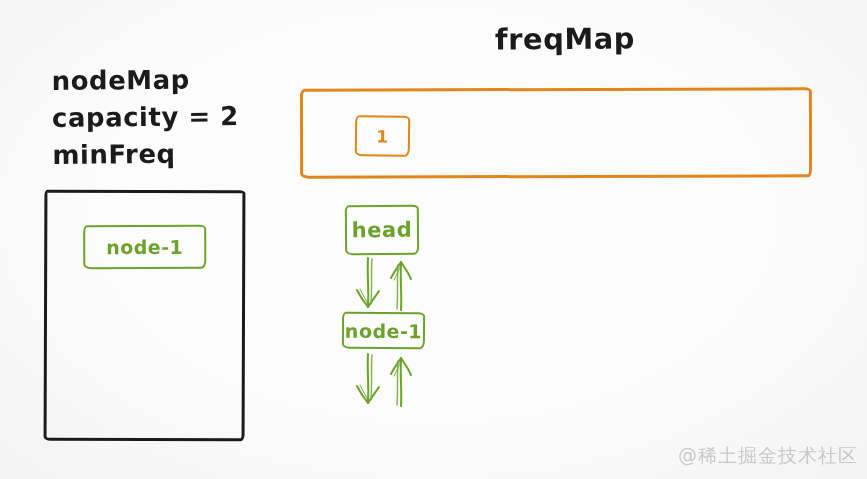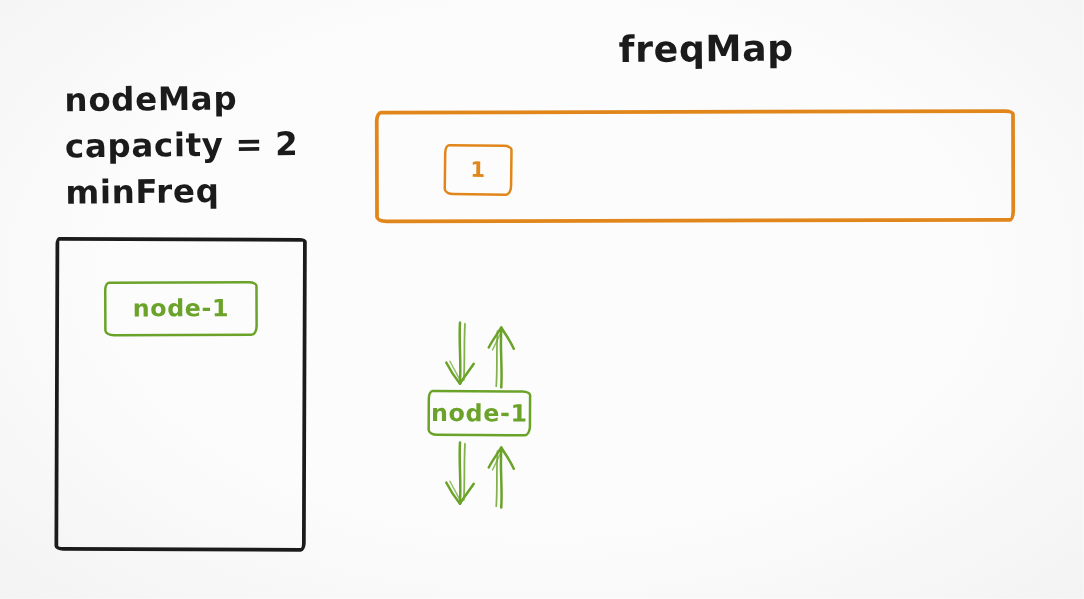--- a/index.html
+++ b/index.html
@@ -105,20 +105,21 @@
   </div>
 
   <div class="sketch freq-rect">
     <div class="sketch freq-bucket hand">1</div>
   </div>
 
   <div class="sketch node-map-rect">
     <div class="sketch green-box nm-node hand">node-1</div>
   </div>
 
+  <div class="sketch green-box ll-head hand">head</div>
 
   <svg class="arrows arrows-1" viewBox="0 0 72 54">
     <g stroke="#6ba32a" fill="none" stroke-linecap="round">
       <path d="M20,1 C19,16 21,32 20,49" stroke-width="2"></path>
       <path d="M24,2 C23,18 24,33 23,47" stroke-width="1.4" opacity="0.85"></path>
       <path d="M9,33 C12,39 16,45 20,50" stroke-width="2"></path>
       <path d="M31,34 C27,40 23,45 20,50" stroke-width="2"></path>
       <path d="M12,32 C15,38 18,43 21,49" stroke-width="1.2" opacity="0.7"></path>
       <path d="M53,53 C54,38 52,22 53,7" stroke-width="2"></path>
       <path d="M49,52 C50,37 49,24 50,8" stroke-width="1.4" opacity="0.85"></path>
@@ -139,14 +140,15 @@
       <path d="M12,32 C15,38 18,43 21,49" stroke-width="1.2" opacity="0.7"></path>
       <path d="M53,53 C54,38 52,22 53,7" stroke-width="2"></path>
       <path d="M49,52 C50,37 49,24 50,8" stroke-width="1.4" opacity="0.85"></path>
       <path d="M43,21 C46,15 50,10 53,5" stroke-width="2"></path>
       <path d="M63,22 C60,15 56,10 53,5" stroke-width="2"></path>
       <path d="M46,23 C49,17 51,12 54,7" stroke-width="1.2" opacity="0.7"></path>
     </g>
   </svg>
 
 
+  <div class="watermark">@稀土掘金技术社区</div>
 
 </div>
 
 </body></html>

